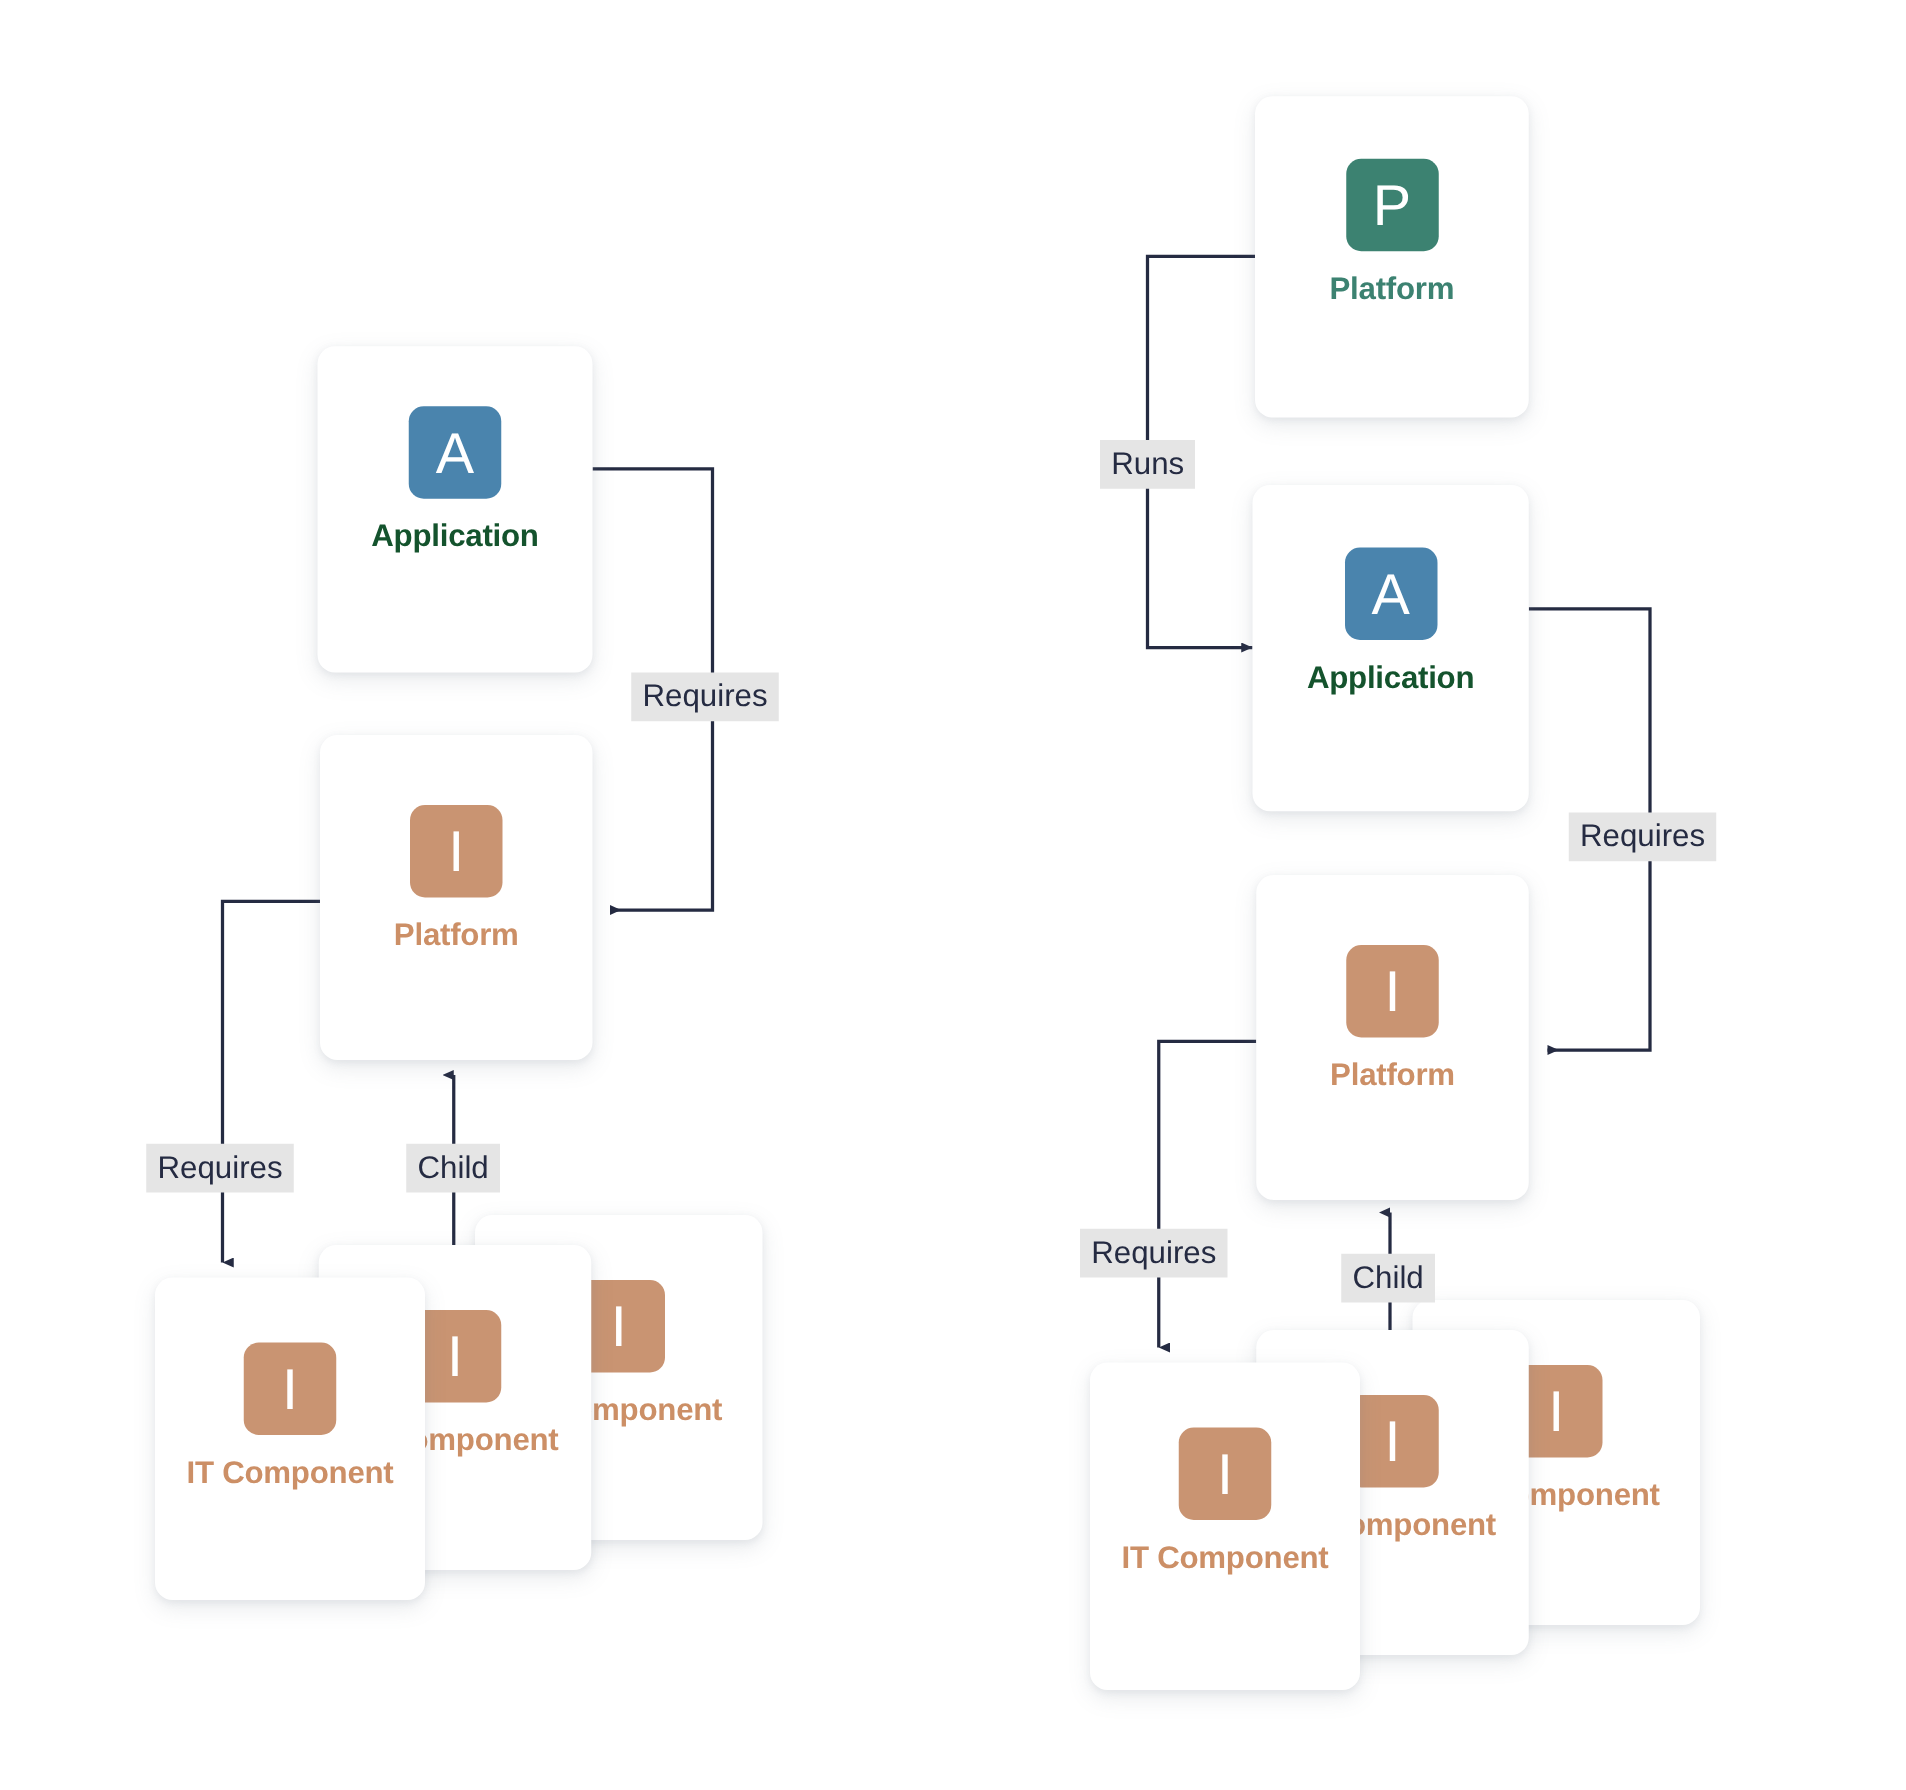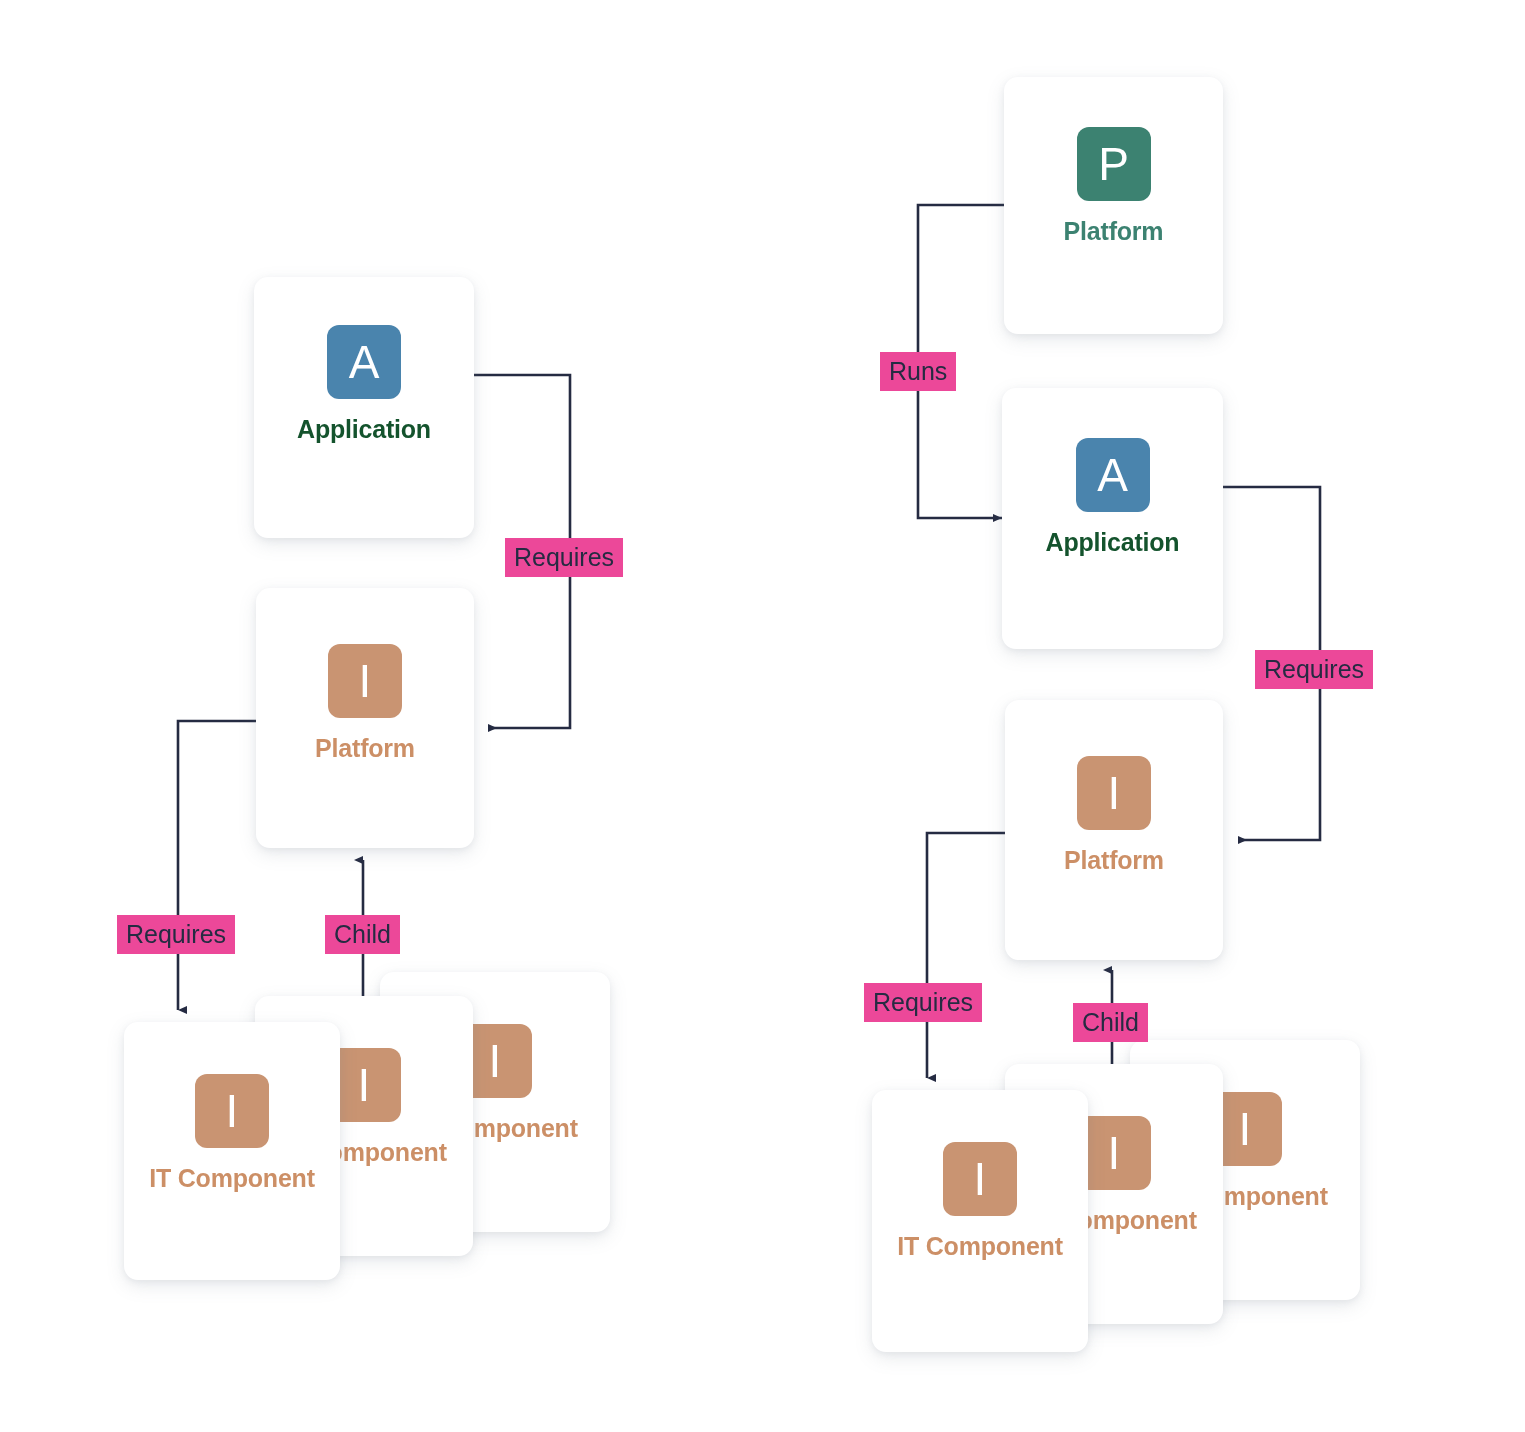--- a/index.html
+++ b/index.html
@@ -66,21 +66,21 @@
   .icon-itc      { background: #C99472; }
 
   .title-app      { color: #14532d; }
   .title-platform { color: #CC8F66; }
   .title-pplat    { color: #3C8271; }
   .title-itc      { color: #CC8F66; }
 
   
   .edge-label {
     position: absolute;
-    background: #ec4899;
+    background: #e5e5e5;
     color: #252B42;
     font-size: 25px;
     font-family: "Liberation Sans", sans-serif;
     line-height: 1;
     padding: 7px 9px;
     white-space: nowrap;
     z-index: 6;
   }
 
   

